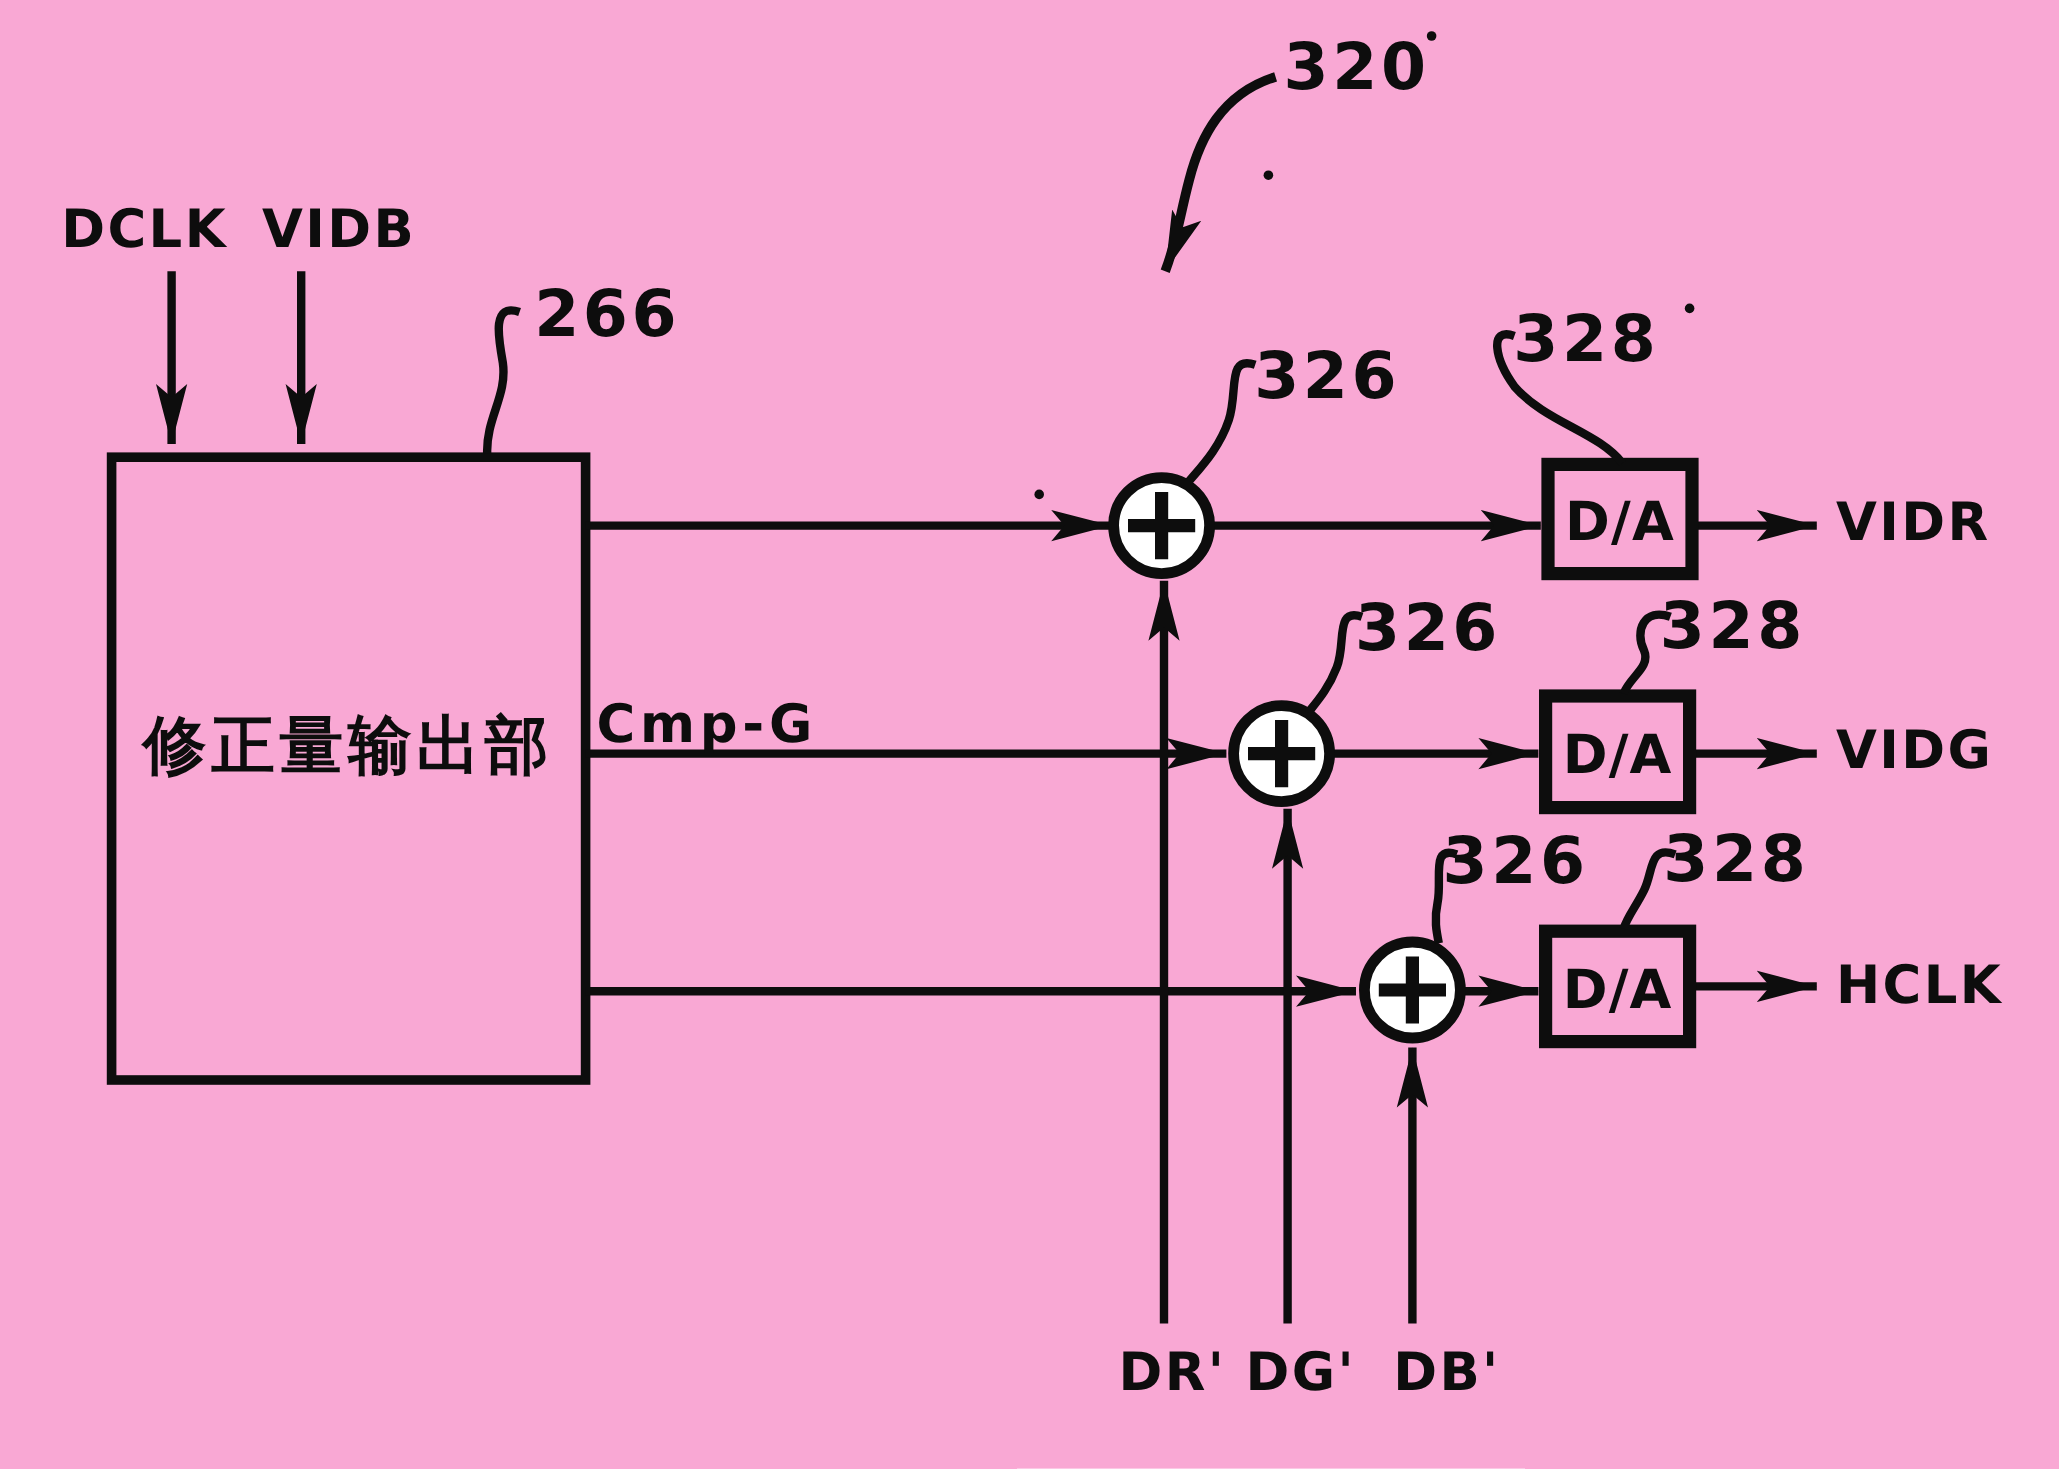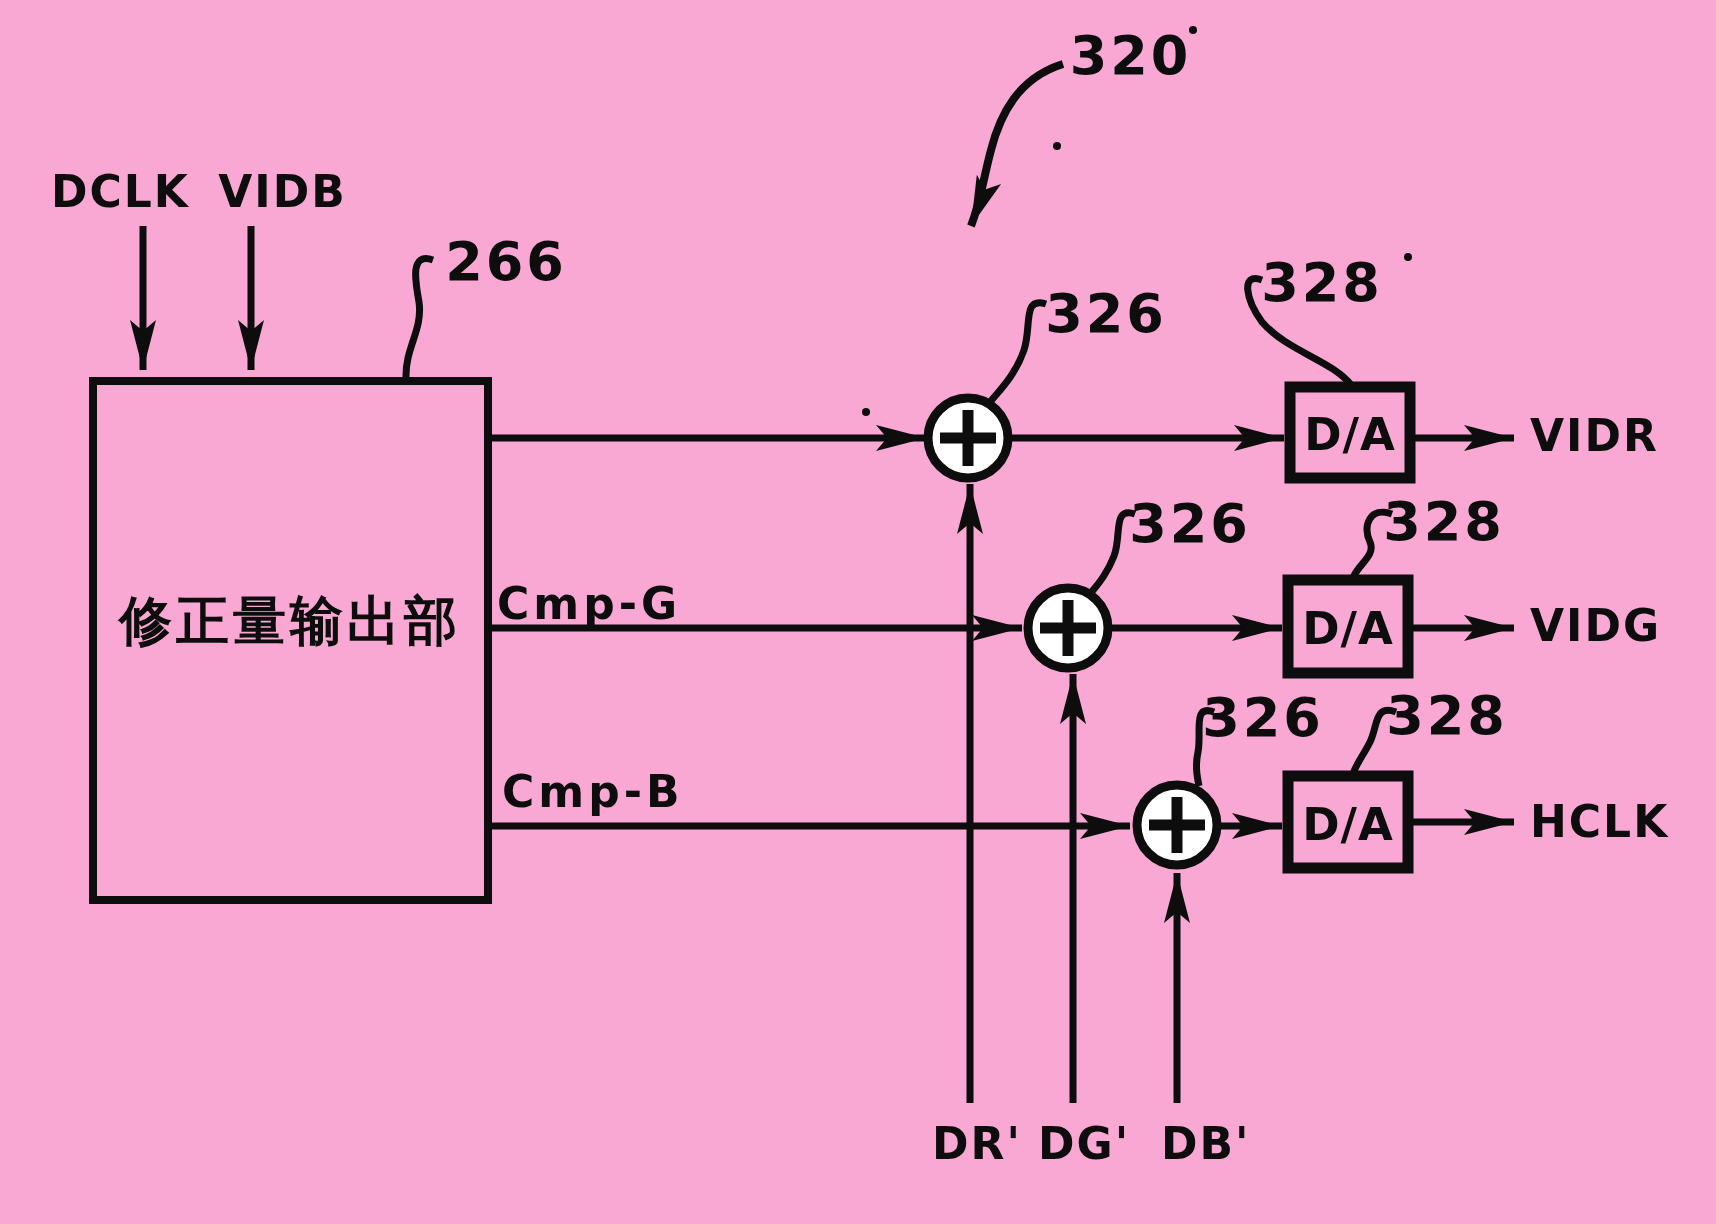--- a/index.html
+++ b/index.html
@@ -84,21 +84,20 @@
   <div class="lbl ref ctr" style="left:1058px;top:24px;width:145px;">320</div>
 
   <div class="lbl sig ctr" style="left:48px;top:166px;width:145px;">DCLK</div>
   <div class="lbl sig ctr" style="left:210px;top:166px;width:145px;">VIDB</div>
 
   <div class="lbl ref ctr" style="left:436px;top:230px;width:140px;">266</div>
 
   <div class="lbl cn ctr" style="left:100px;top:586px;width:380px;">修正量输出部</div>
 
   <div class="lbl cmp" style="left:497px;top:578px;">Cmp-G</div>
-  <div class="lbl cmp" style="left:502px;top:766px;">Cmp-B</div>
 
   <div class="lbl ref ctr" style="left:1041px;top:282px;width:130px;">326</div>
   <div class="lbl ref ctr" style="left:1125px;top:492px;width:130px;">326</div>
   <div class="lbl ref ctr" style="left:1198px;top:686px;width:130px;">326</div>
 
   <div class="lbl ref ctr" style="left:1257px;top:251px;width:130px;">328</div>
   <div class="lbl ref ctr" style="left:1379px;top:490px;width:130px;">328</div>
   <div class="lbl ref ctr" style="left:1382px;top:684px;width:130px;">328</div>
 
   <div class="lbl dac ctr" style="left:1290px;top:408px;width:120px;">D/A</div>

